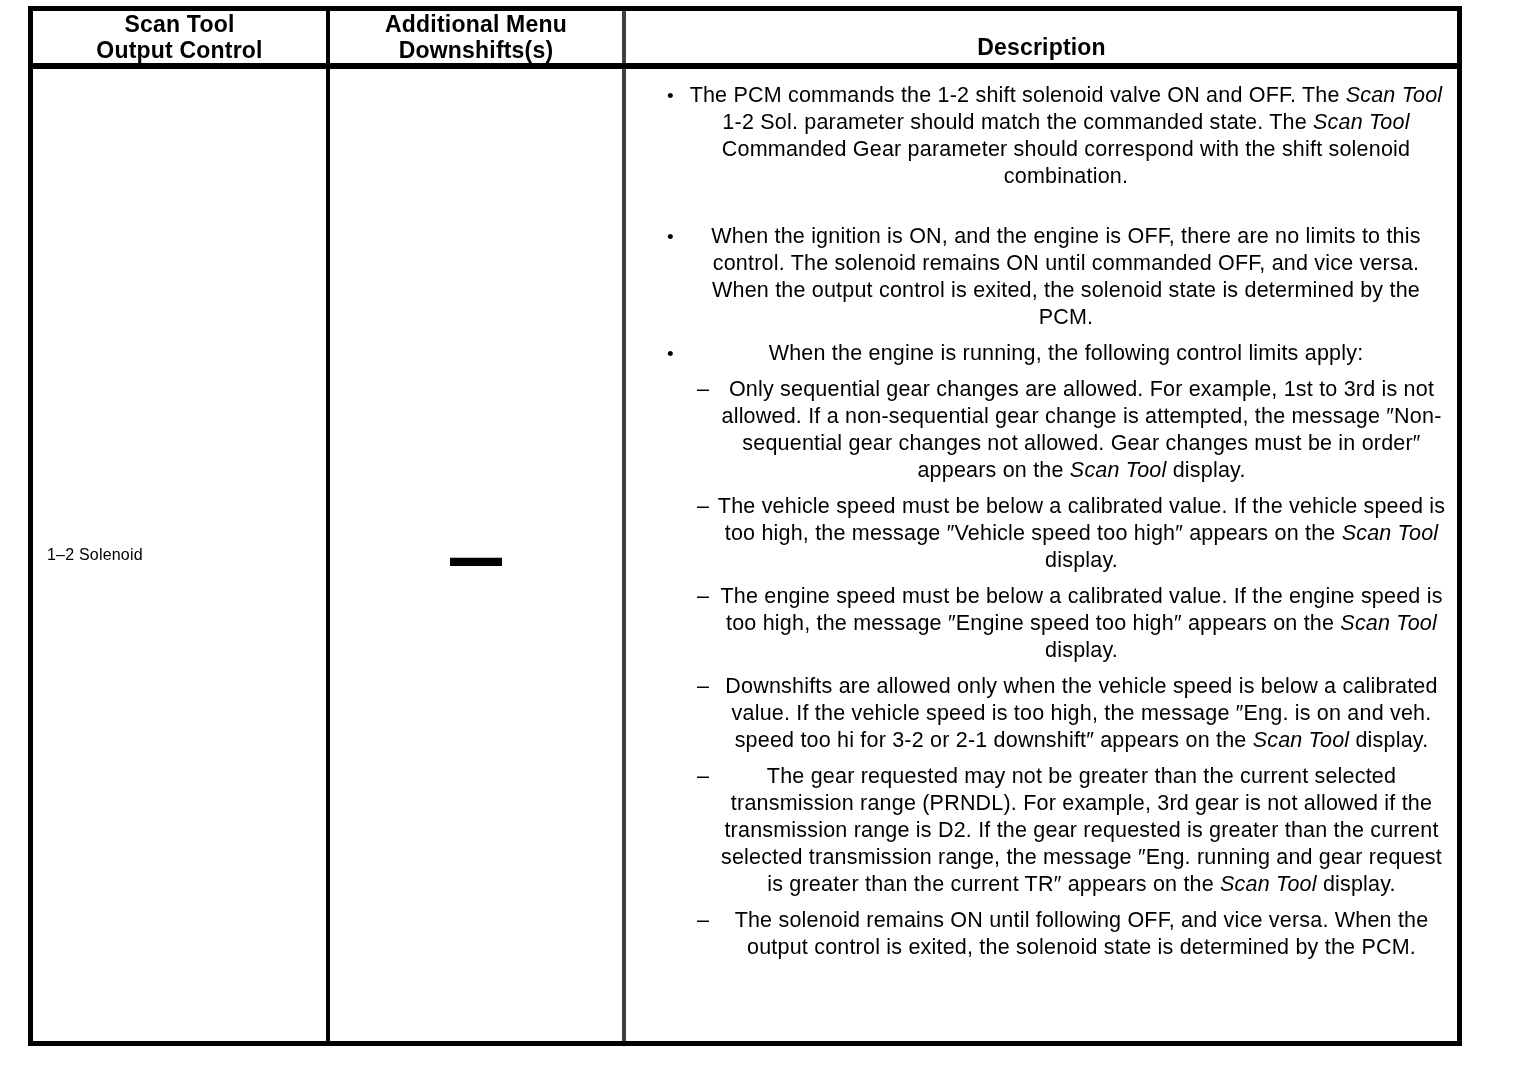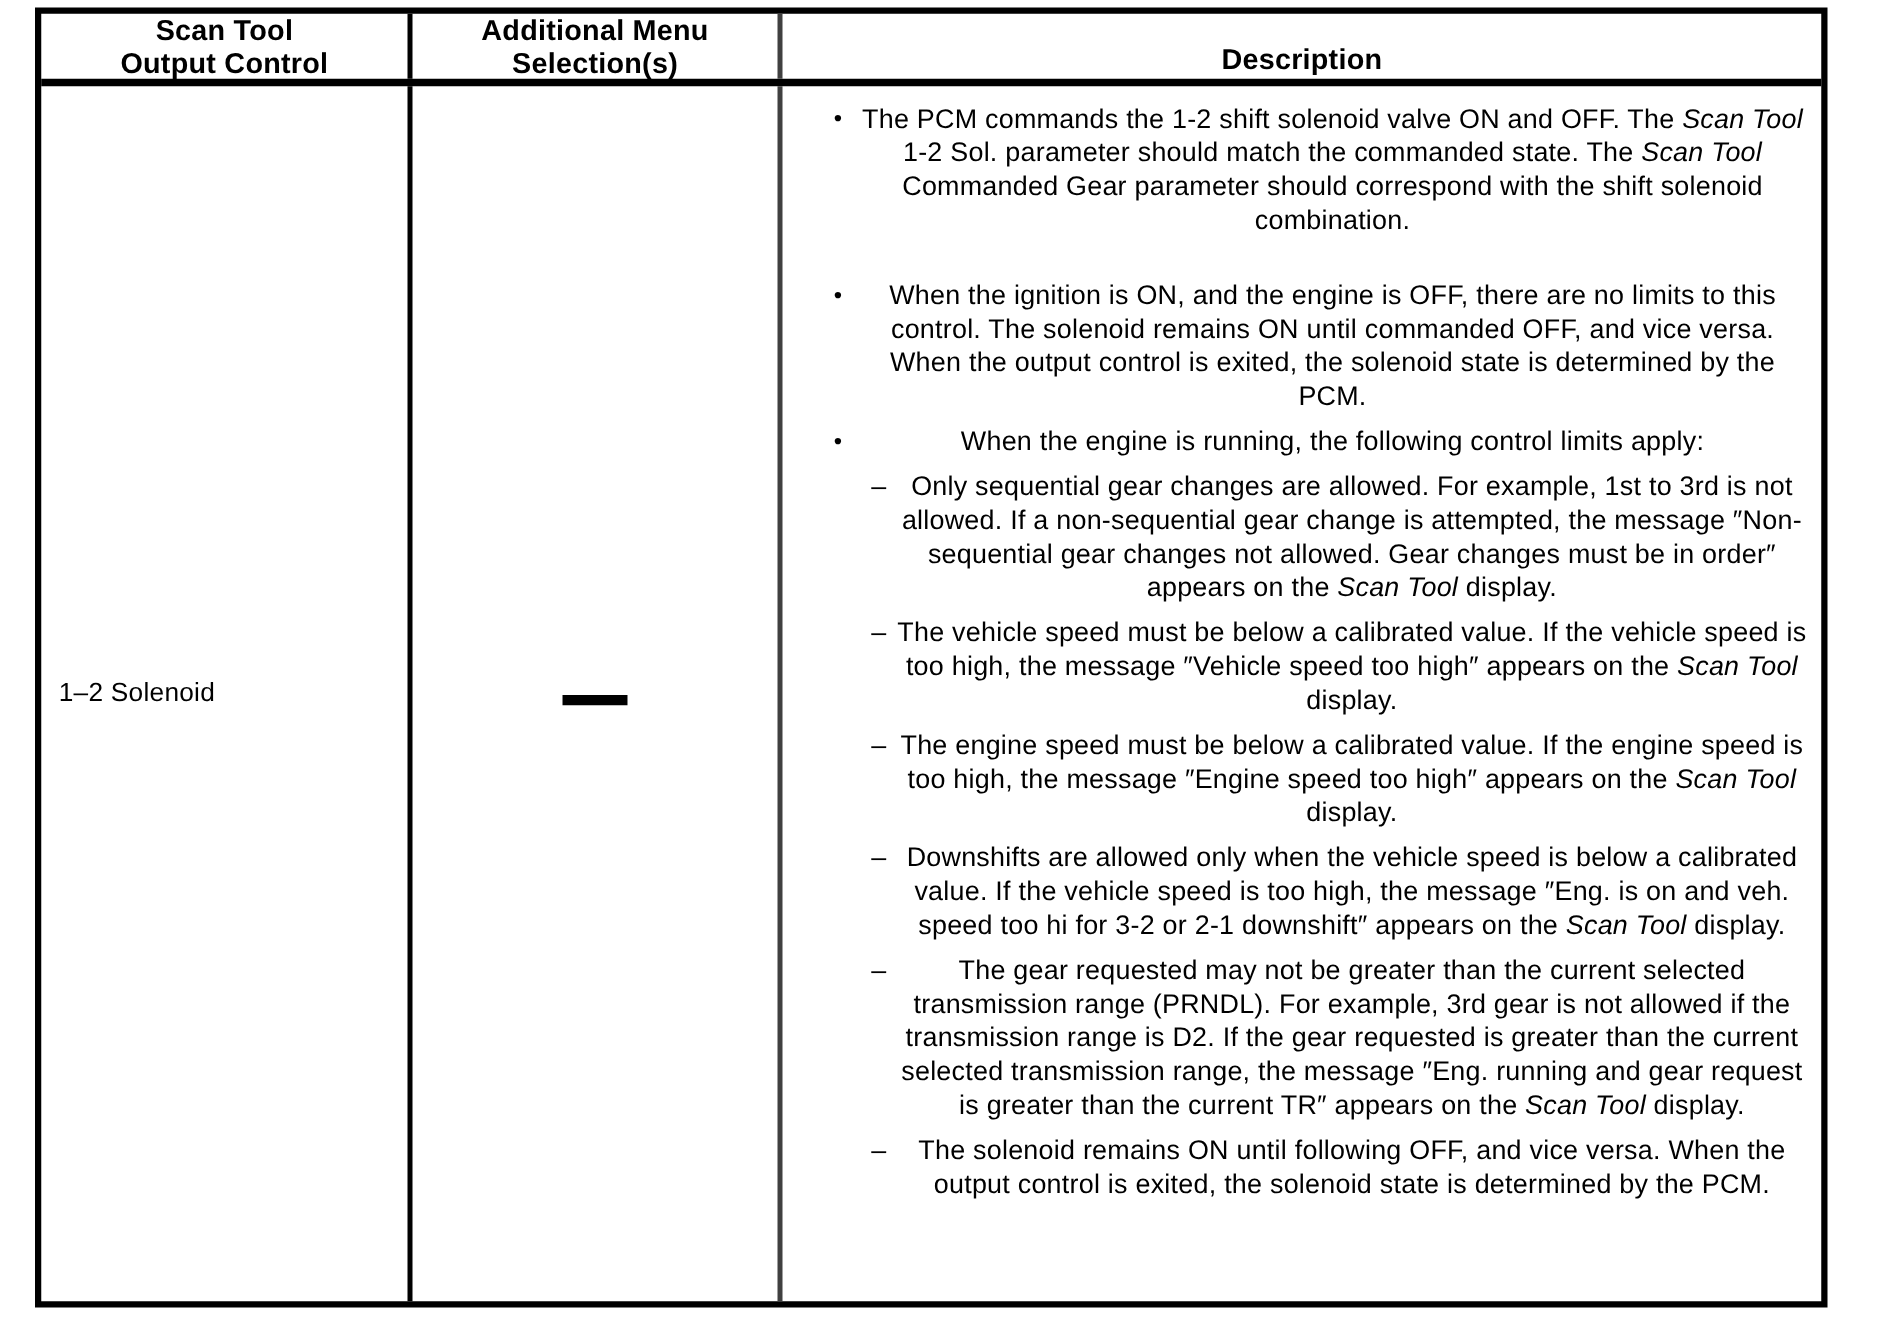--- a/index.html
+++ b/index.html
@@ -57,21 +57,21 @@
     letter-spacing: 0.2px;
   }
   .hdr .c3 {
     justify-content: flex-end;
     padding-bottom: 3px;
   }
   .body-row .c1 {
     display: flex;
     align-items: center;
     padding-left: 14px;
-    font-size: 21px;
+    font-size: 16px;
     letter-spacing: 0.2px;
   }
   .body-row .c2 {
     display: flex;
     align-items: center;
     justify-content: center;
   }
   .dash-val {
     font-size: 52px;
     font-weight: bold;
@@ -106,21 +106,21 @@
 <div class="page">
   <div class="tbl">
 
     <div class="hdr">
       <div class="cell c1">
         <span>Scan Tool</span>
         <span>Output Control</span>
       </div>
       <div class="cell c2">
         <span>Additional Menu</span>
-        <span>Selection(s)</span>
+        <span>Downshifts(s)</span>
       </div>
       <div class="cell c3">
         <span>Description</span>
       </div>
     </div>
 
     <div class="body-row">
       <div class="cell c1">
         <span>1–2 Solenoid</span>
       </div>

